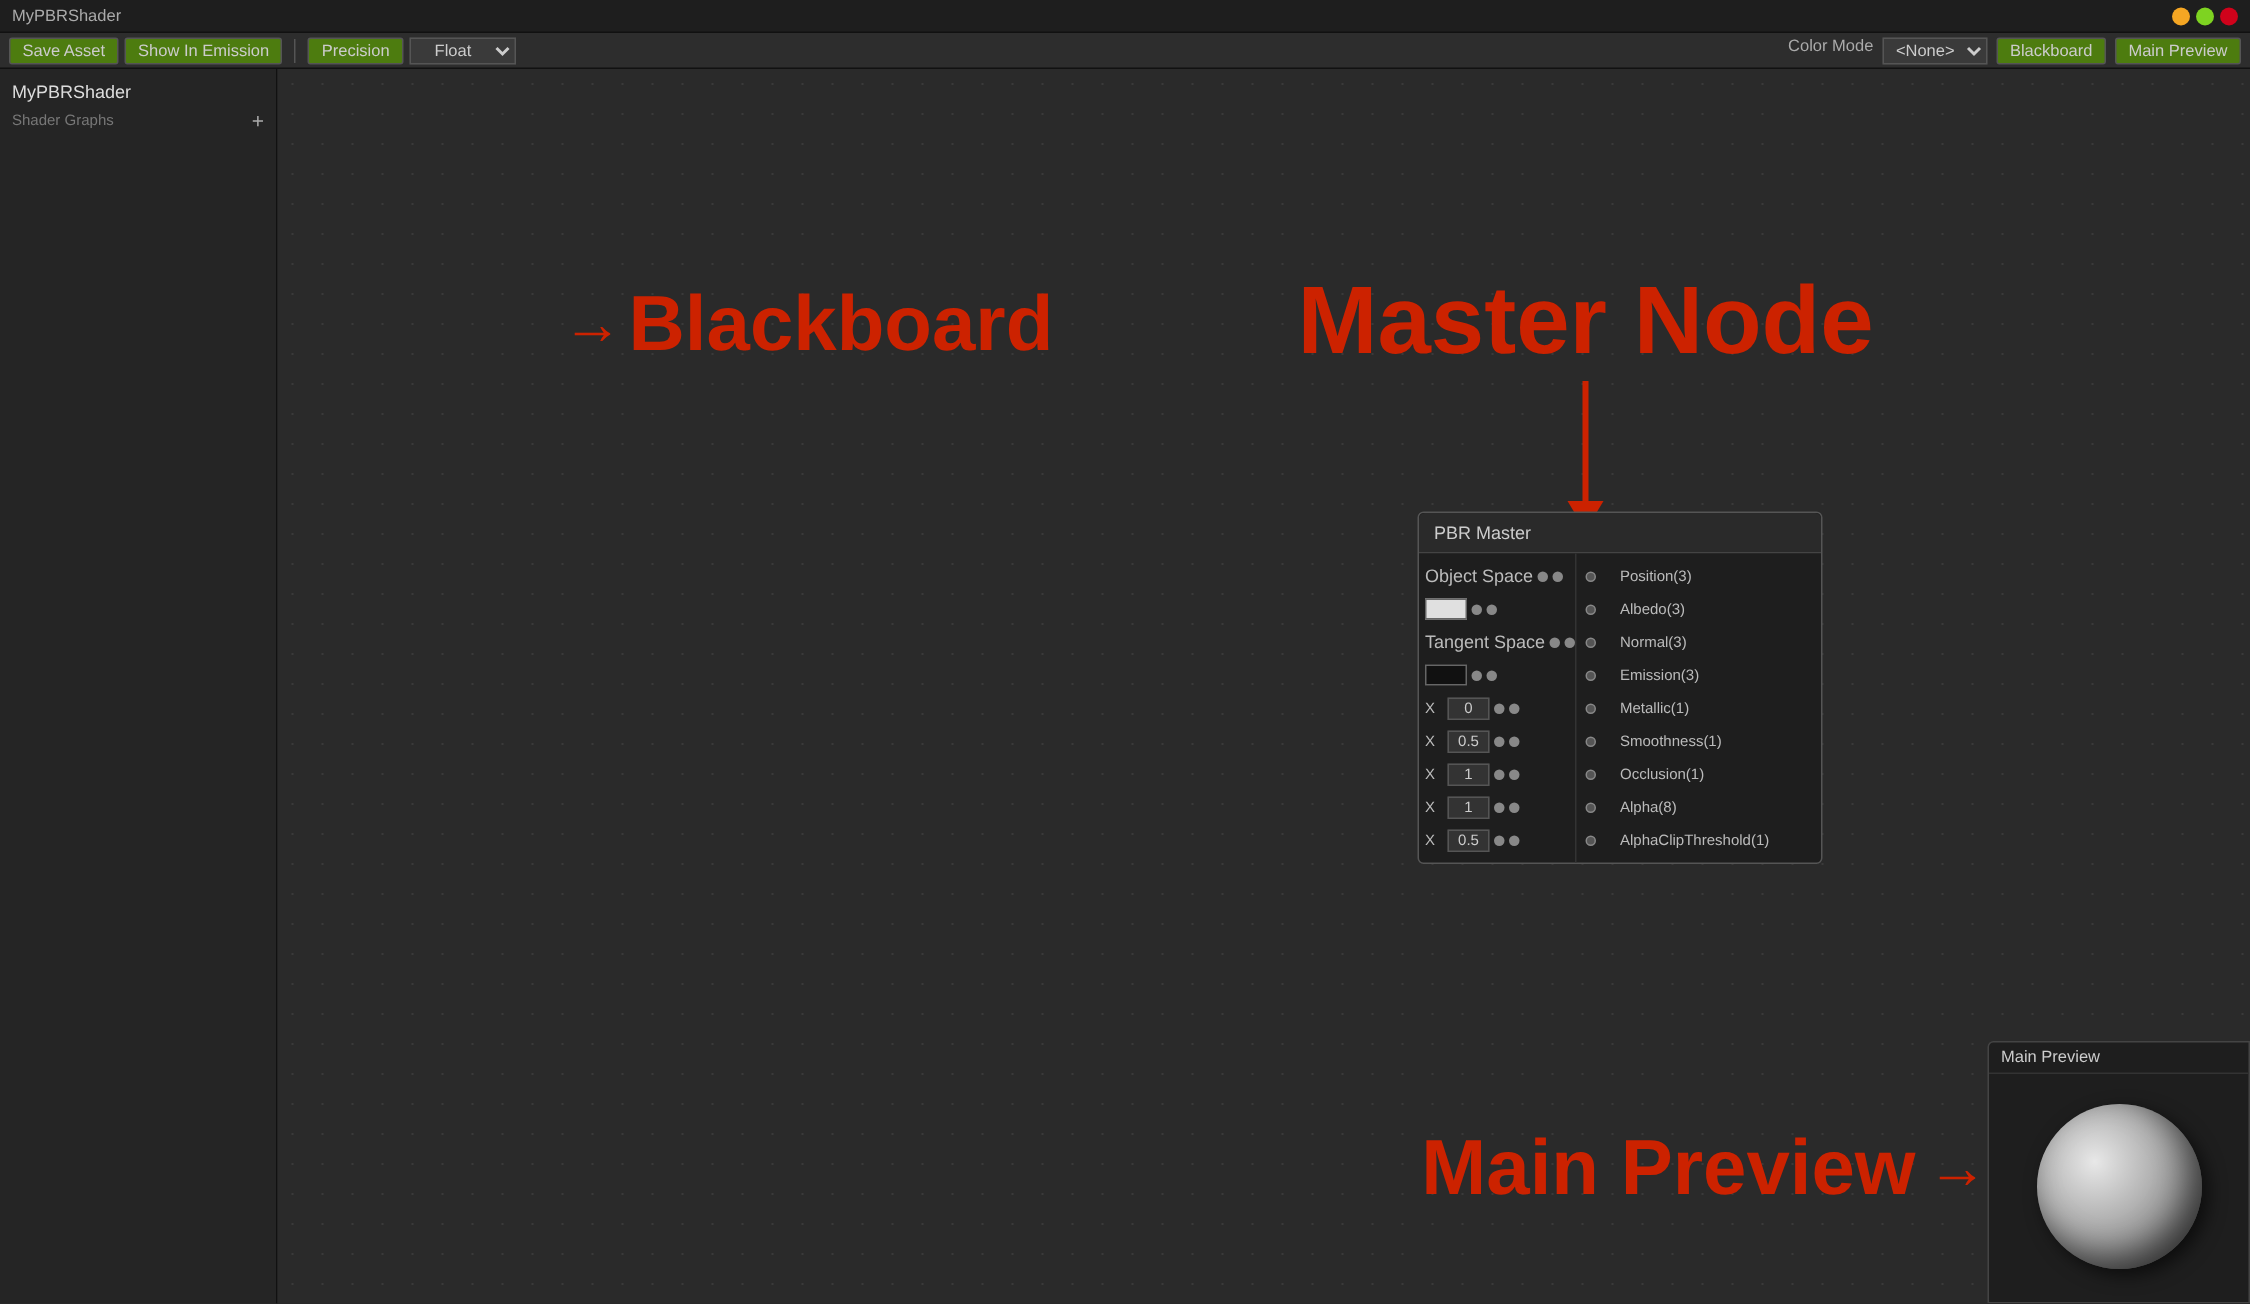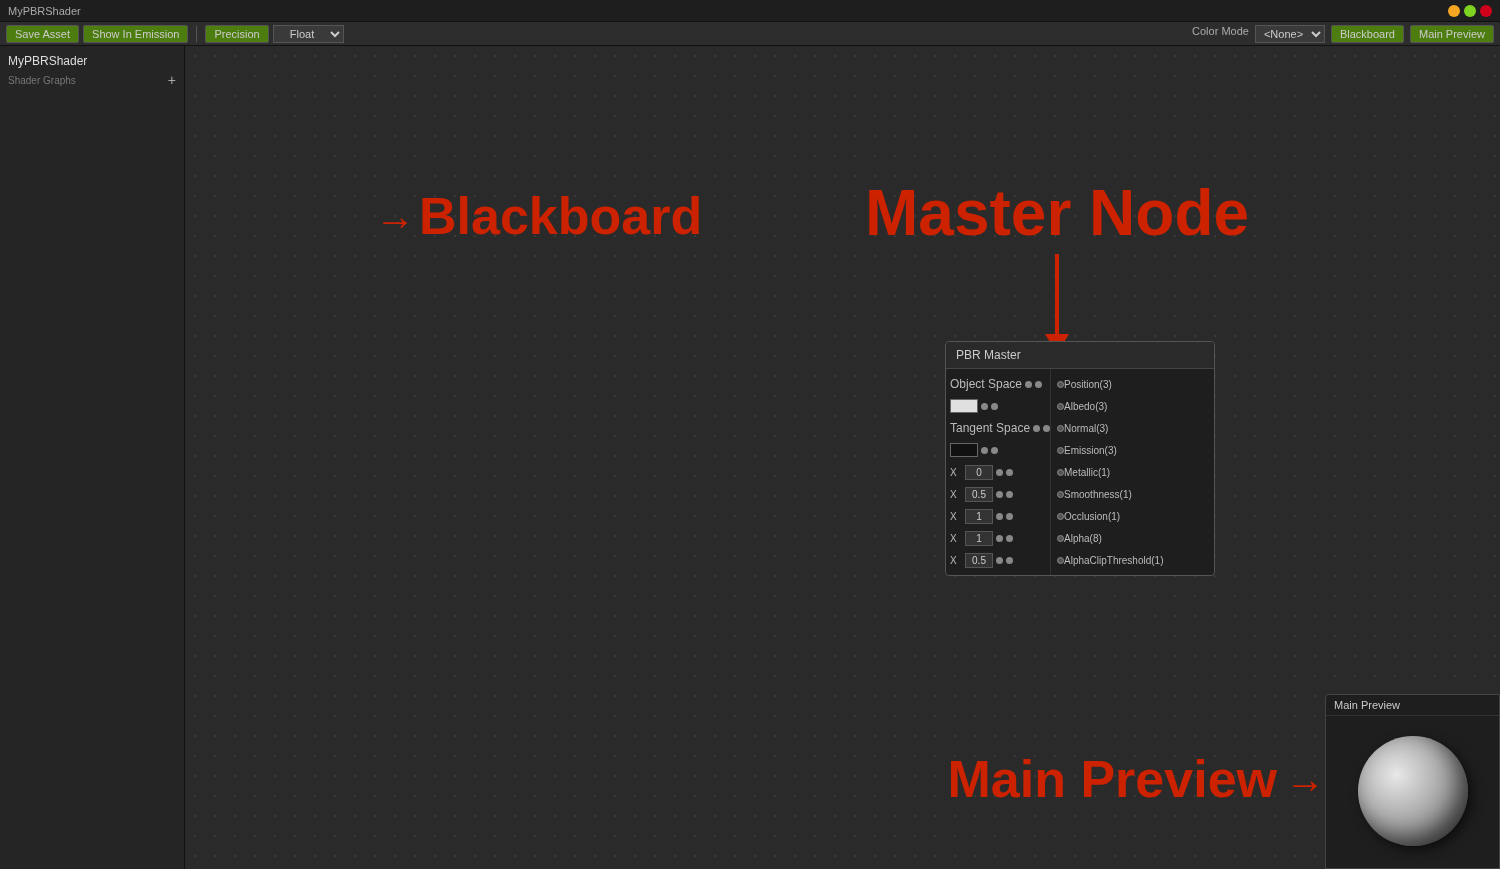--- a/index.html
+++ b/index.html
@@ -246,21 +246,21 @@
       padding: 1px 3px;
       width: 28px;
       text-align: center;
     }
     
     .out-row {
       display: flex;
       align-items: center;
       height: 22px;
       padding: 0 6px;
-      gap: 0;
+      gap: 16px;
     }
     .out-row .dot {
       width: 7px;
       height: 7px;
       border-radius: 50%;
       background: #555;
       border: 1px solid #888;
       flex-shrink: 0;
     }
     .out-row .label {

